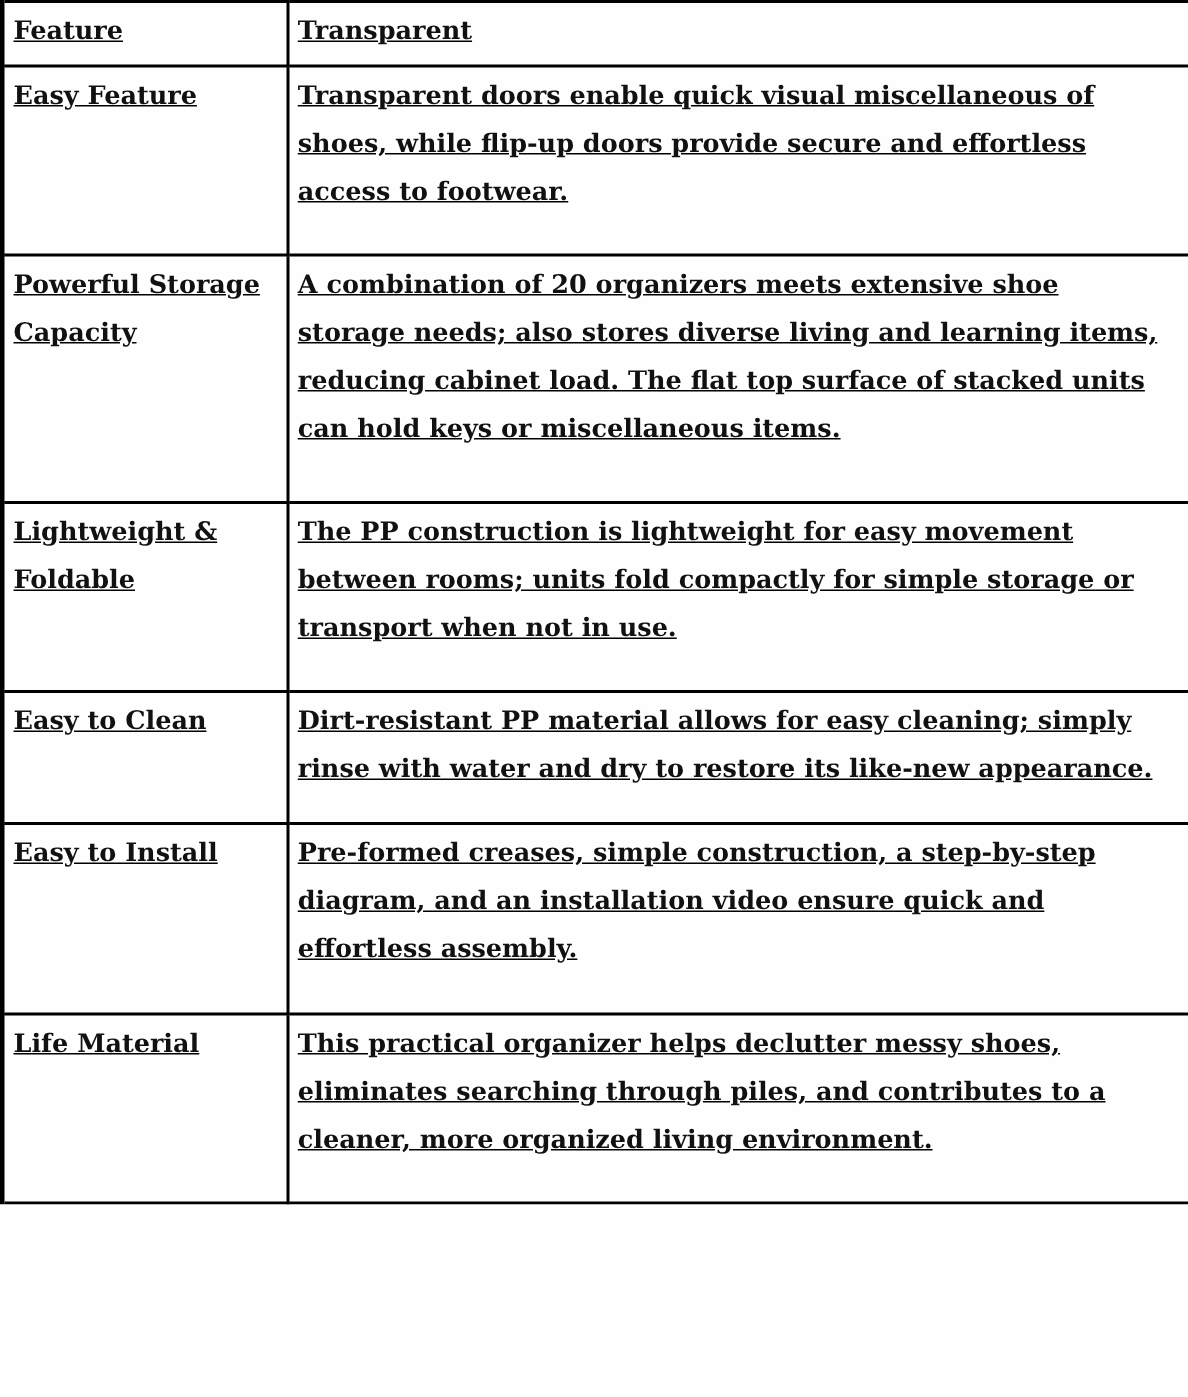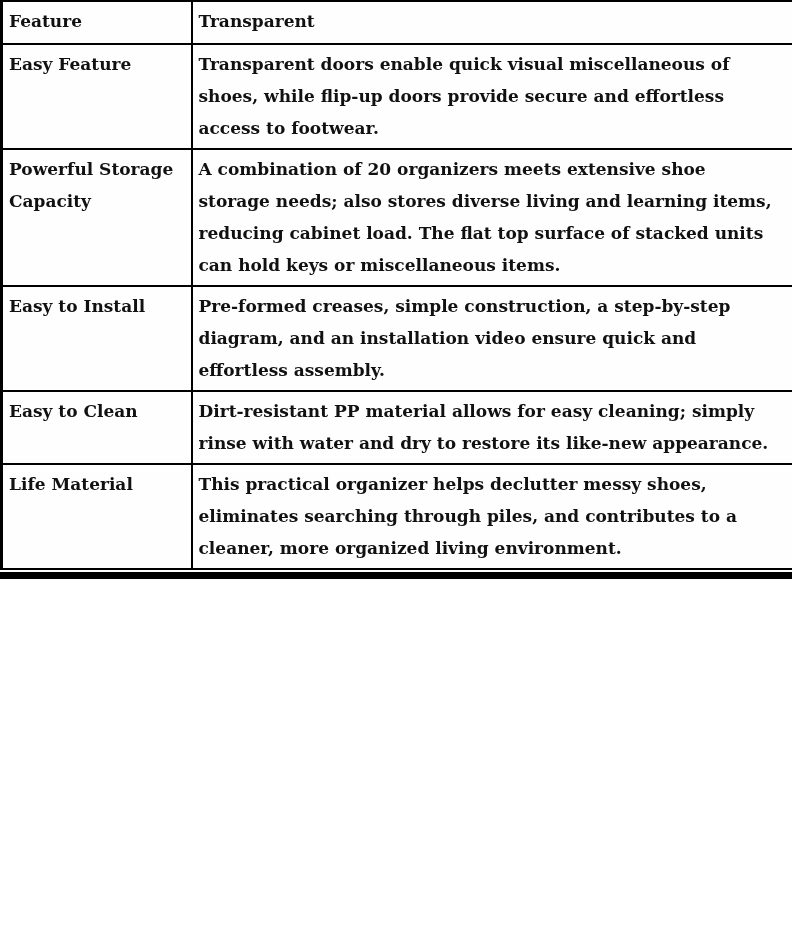--- a/index.html
+++ b/index.html
@@ -6,21 +6,22 @@
     margin: 0;
     padding: 0;
     background: #ffffff;
   }
   .page {
     width: 792px;
     height: 803px;
     box-sizing: border-box;
     background: #ffffff;
     display: flex;
-    flex-direction: column;
+    flex-direction: row;
+    text-decoration: underline;
   }
   table.feature-table {
     width: 792px;
     box-sizing: border-box;
     border-collapse: collapse;
     table-layout: fixed;
     font-family: "DejaVu Serif", serif;
     font-weight: bold;
     color: #111111;
     background: #fefefe;
@@ -71,26 +72,30 @@
     <tbody>
       <tr>
         <td>Easy Feature</td>
         <td>Transparent doors enable quick visual miscellaneous of shoes, while flip-up doors provide secure and effortless access to footwear.</td>
       </tr>
       <tr>
         <td>Powerful Storage Capacity</td>
         <td>A combination of 20 organizers meets extensive shoe storage needs; also stores diverse living and learning items, reducing cabinet load. The flat top surface of stacked units can hold keys or miscellaneous items.</td>
       </tr>
       <tr>
-        <td>Easy to Install</td>
-        <td>Pre-formed creases, simple construction, a step-by-step diagram, and an installation video ensure quick and effortless assembly.</td>
+        <td>Lightweight &amp; Foldable</td>
+        <td>The PP construction is lightweight for easy movement between rooms; units fold compactly for simple storage or transport when not in use.</td>
       </tr>
       <tr>
         <td>Easy to Clean</td>
         <td>Dirt-resistant PP material allows for easy cleaning; simply rinse with water and dry to restore its like-new appearance.</td>
+      </tr>
+      <tr>
+        <td>Easy to Install</td>
+        <td>Pre-formed creases, simple construction, a step-by-step diagram, and an installation video ensure quick and effortless assembly.</td>
       </tr>
       <tr>
         <td>Life Material</td>
         <td>This practical organizer helps declutter messy shoes, eliminates searching through piles, and contributes to a cleaner, more organized living environment.</td>
       </tr>
     </tbody>
   </table>
   <div class="bottom-bar"></div>
 </div>
 

